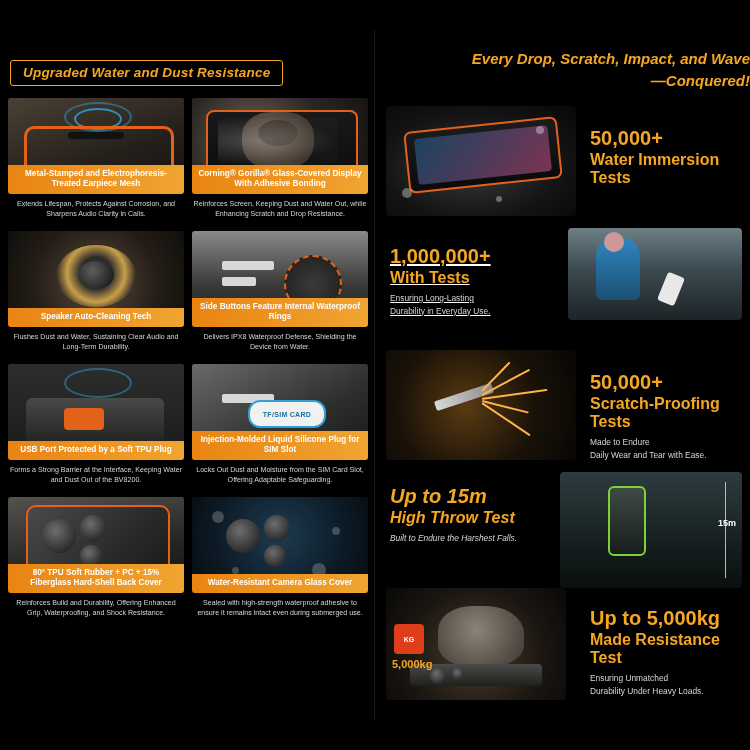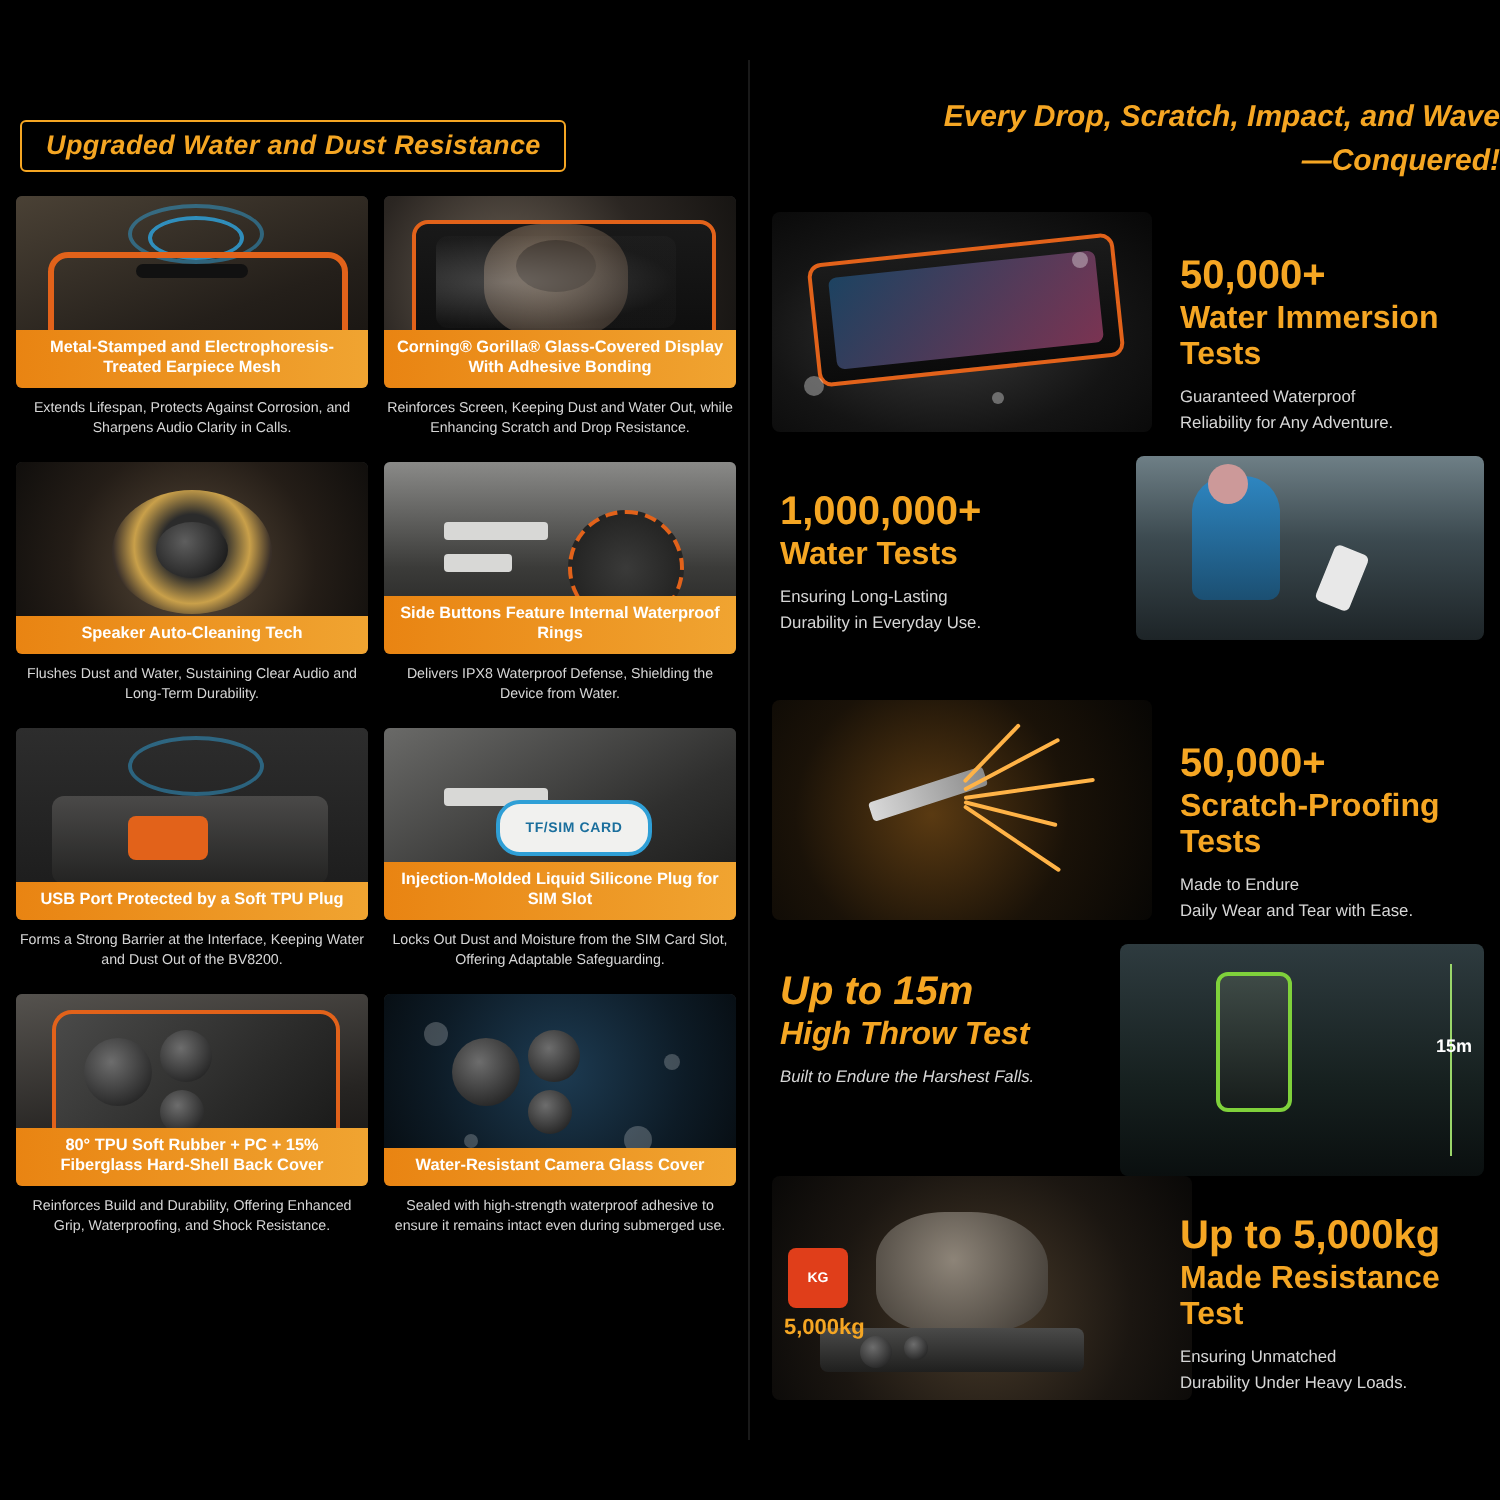--- a/index.html
+++ b/index.html
@@ -248,27 +248,25 @@
       <div class="splash">
         <div class="splash-screen"></div>
       </div>
       <div class="dropletsp" style="left:16px;top:82px;width:10px;height:10px;"></div>
       <div class="dropletsp" style="left:150px;top:20px;width:8px;height:8px;"></div>
       <div class="dropletsp" style="left:110px;top:90px;width:6px;height:6px;"></div>
     </div>
     <div class="rtxt" style="left:212px;top:128px;width:158px;">
       <div class="big">50,000+</div>
       <div class="sub">Water Immersion Tests</div>
-      <div class="body" style="white-space:pre-line;">Guaranteed Waterproof
-Reliability for Any Adventure.</div>
-    </div>
-
-    <div class="rtxt" style="left:12px;top:246px;width:170px;">
+    </div>
+
+    <div class="rtxt" style="left:12px;top:246px;width:170px;text-decoration:underline;">
       <div class="big">1,000,000+</div>
-      <div class="sub">Water Tests</div>
+      <div class="sub">With Tests</div>
       <div class="body" style="white-space:pre-line;">Ensuring Long-Lasting
 Durability in Everyday Use.</div>
     </div>
     <div class="rimg rg2" style="left:190px;top:228px;width:174px;height:92px;">
       <div class="biker"></div>
       <div class="biker-head"></div>
       <div class="phone-falling"></div>
     </div>
 
     <div class="rimg rg3" style="left:8px;top:350px;width:190px;height:110px;">
@@ -290,21 +288,21 @@
       <div class="big">Up to 15m</div>
       <div class="sub">High Throw Test</div>
       <div class="body" style="white-space:pre-line;">Built to Endure the Harshest Falls.</div>
     </div>
     <div class="rimg rg4" style="left:182px;top:472px;width:182px;height:116px;text-decoration:underline;">
       <div class="throw-phone"></div>
       <div class="rulerline"></div>
       <div class="ruler-lab">15m</div>
     </div>
 
-    <div class="rimg rg5" style="left:8px;top:588px;width:210px;height:112px;">
+    <div class="rimg rg5" style="left:8px;top:588px;width:180px;height:112px;">
       <div class="ele"></div>
       <div class="slab"></div>
       <div class="cam-circ" style="left:44px;top:80px;width:16px;height:16px;"></div>
       <div class="cam-circ" style="left:66px;top:80px;width:12px;height:12px;"></div>
       <div class="weight-tag">KG</div>
       <div class="weight-lab">5,000kg</div>
     </div>
     <div class="rtxt" style="left:212px;top:608px;width:158px;">
       <div class="big">Up to 5,000kg</div>
       <div class="sub">Made Resistance Test</div>

